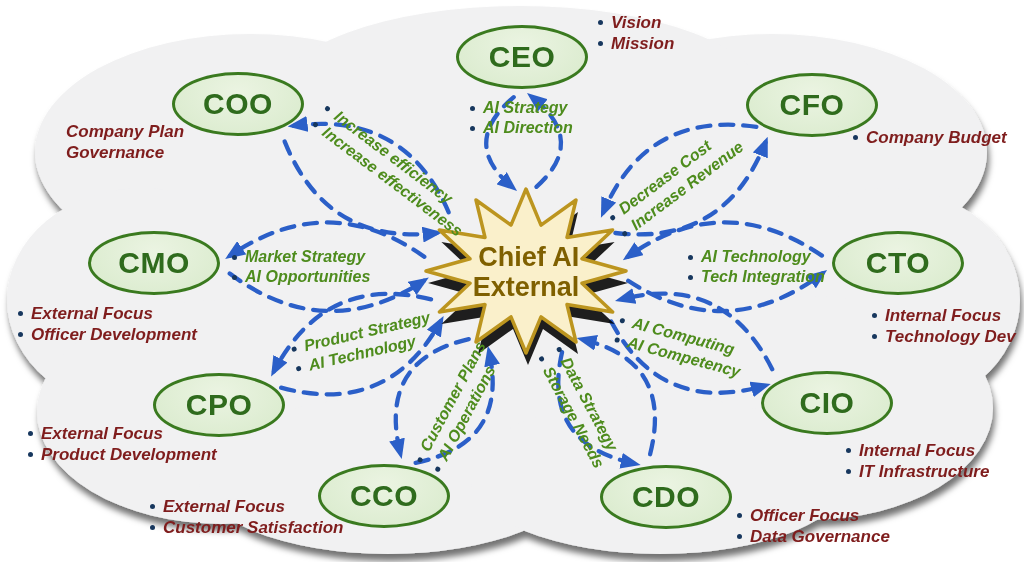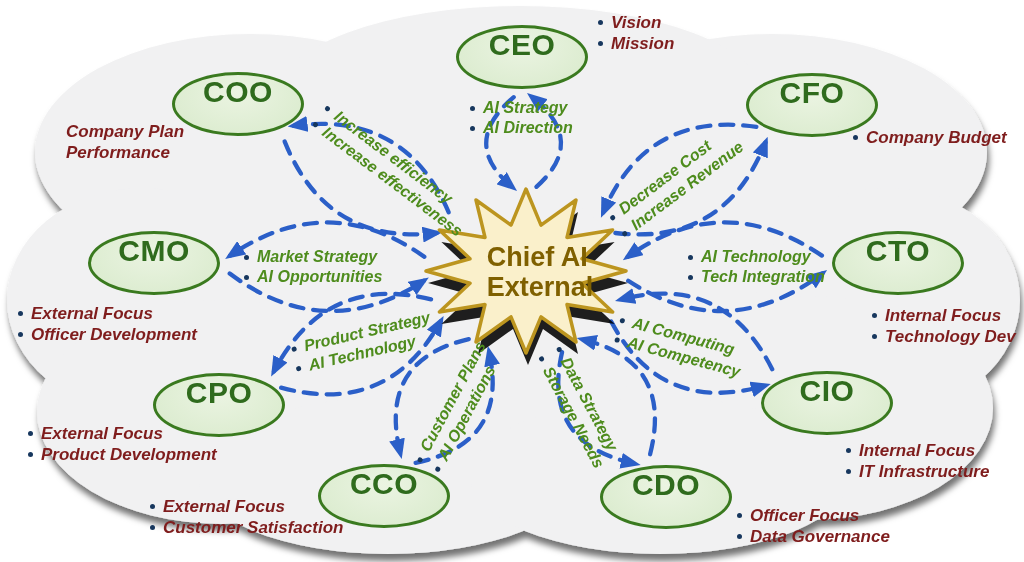--- a/index.html
+++ b/index.html
@@ -9,26 +9,26 @@
   }
   svg.layer{position:absolute;left:0;top:0}
   .cloud{fill:#F1F1F2}
   .petal{fill:none;stroke:#2B5FC8;stroke-width:4.3;stroke-dasharray:13 10;stroke-linecap:round}
   .star-main{fill:#FAF0CB;stroke:#BC951F;stroke-width:3.5;stroke-linejoin:round}
   .star-sh{fill:#000;opacity:.88}
   .node{
     position:absolute;width:132px;height:64px;box-sizing:border-box;
     border:3.5px solid #3A7A1F;border-radius:50%;
     background:radial-gradient(ellipse at 50% 30%,#EBF4E2 0%,#D8EACB 100%);
-    display:flex;align-items:flex-start;justify-content:center;
+    display:flex;align-items:center;justify-content:center;
     font-weight:bold;font-size:30px;color:#2F6B1D;letter-spacing:.5px;
   }
   .center-label{
     position:absolute;left:526px;top:272px;transform:translate(-50%,-50%);
-    color:#7F6000;font-weight:bold;font-size:27px;line-height:30px;text-align:left;white-space:nowrap;margin-left:14px;
+    color:#7F6000;font-weight:bold;font-size:27px;line-height:30px;text-align:right;white-space:nowrap;
   }
   .note{position:absolute;font-weight:bold;font-style:italic;white-space:nowrap}
   .note.blue{color:#7f1d1d;font-size:17px;line-height:21px}
   .note.green{color:#4E8C1D;font-size:16px;line-height:20px}
   .note .line{display:flex;align-items:center;gap:8px}
   .note .dot{width:5px;height:5px;border-radius:50%;background:#17375E;flex:0 0 auto}
   .note.rot{transform-origin:center center}
 </style>
 </head>
 <body>
@@ -122,21 +122,21 @@
   <div class="line">
       <span class="dot"></span>
       <span>Mission</span>
     </div>
 </div>
 <div class="note blue" style="left:66px;top:121px">
   <div class="line">
       <span>Company Plan</span>
     </div>
   <div class="line">
-      <span>Performance</span>
+      <span>Governance</span>
     </div>
 </div>
 <div class="note blue" style="left:853px;top:127px">
   <div class="line">
       <span class="dot"></span>
       <span>Company Budget</span>
     </div>
 </div>
 <div class="note blue" style="left:18px;top:303px">
   <div class="line">
@@ -202,21 +202,21 @@
 <div class="note green" style="left:470px;top:98px">
   <div class="line">
       <span class="dot"></span>
       <span>AI Strategy</span>
     </div>
   <div class="line">
       <span class="dot"></span>
       <span>AI Direction</span>
     </div>
 </div>
-<div class="note green" style="left:244px;top:247px">
+<div class="note green" style="left:232px;top:247px">
   <div class="line">
       <span class="dot"></span>
       <span>Market Strategy</span>
     </div>
   <div class="line">
       <span class="dot"></span>
       <span>AI Opportunities</span>
     </div>
 </div>
 <div class="note green" style="left:688px;top:247px">

